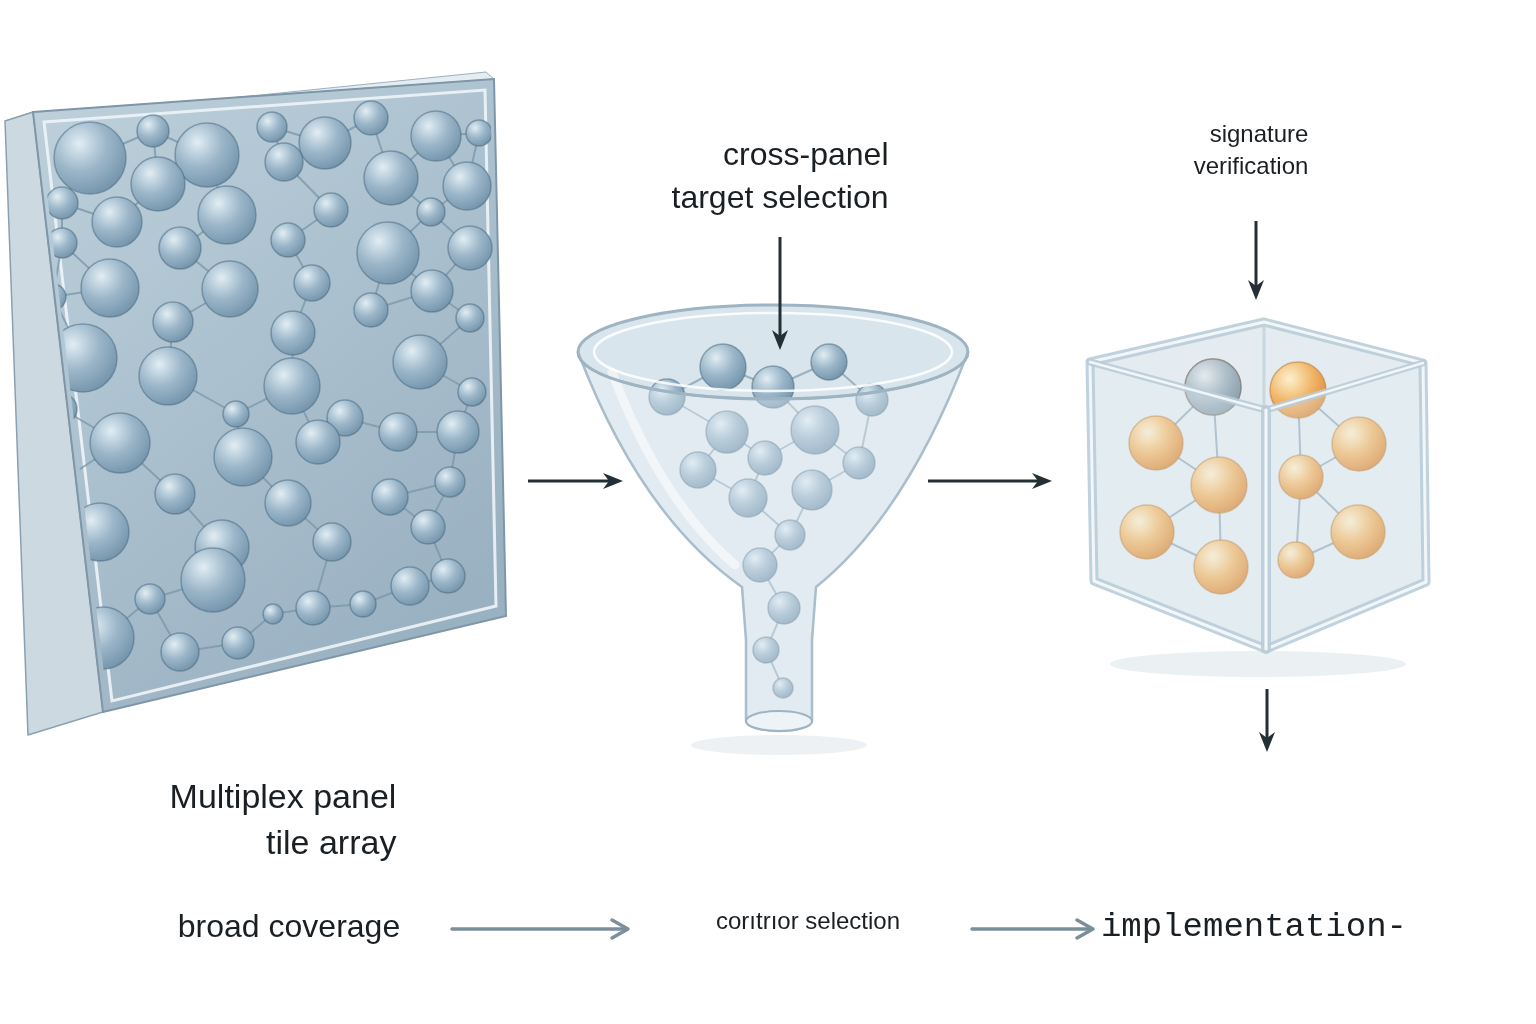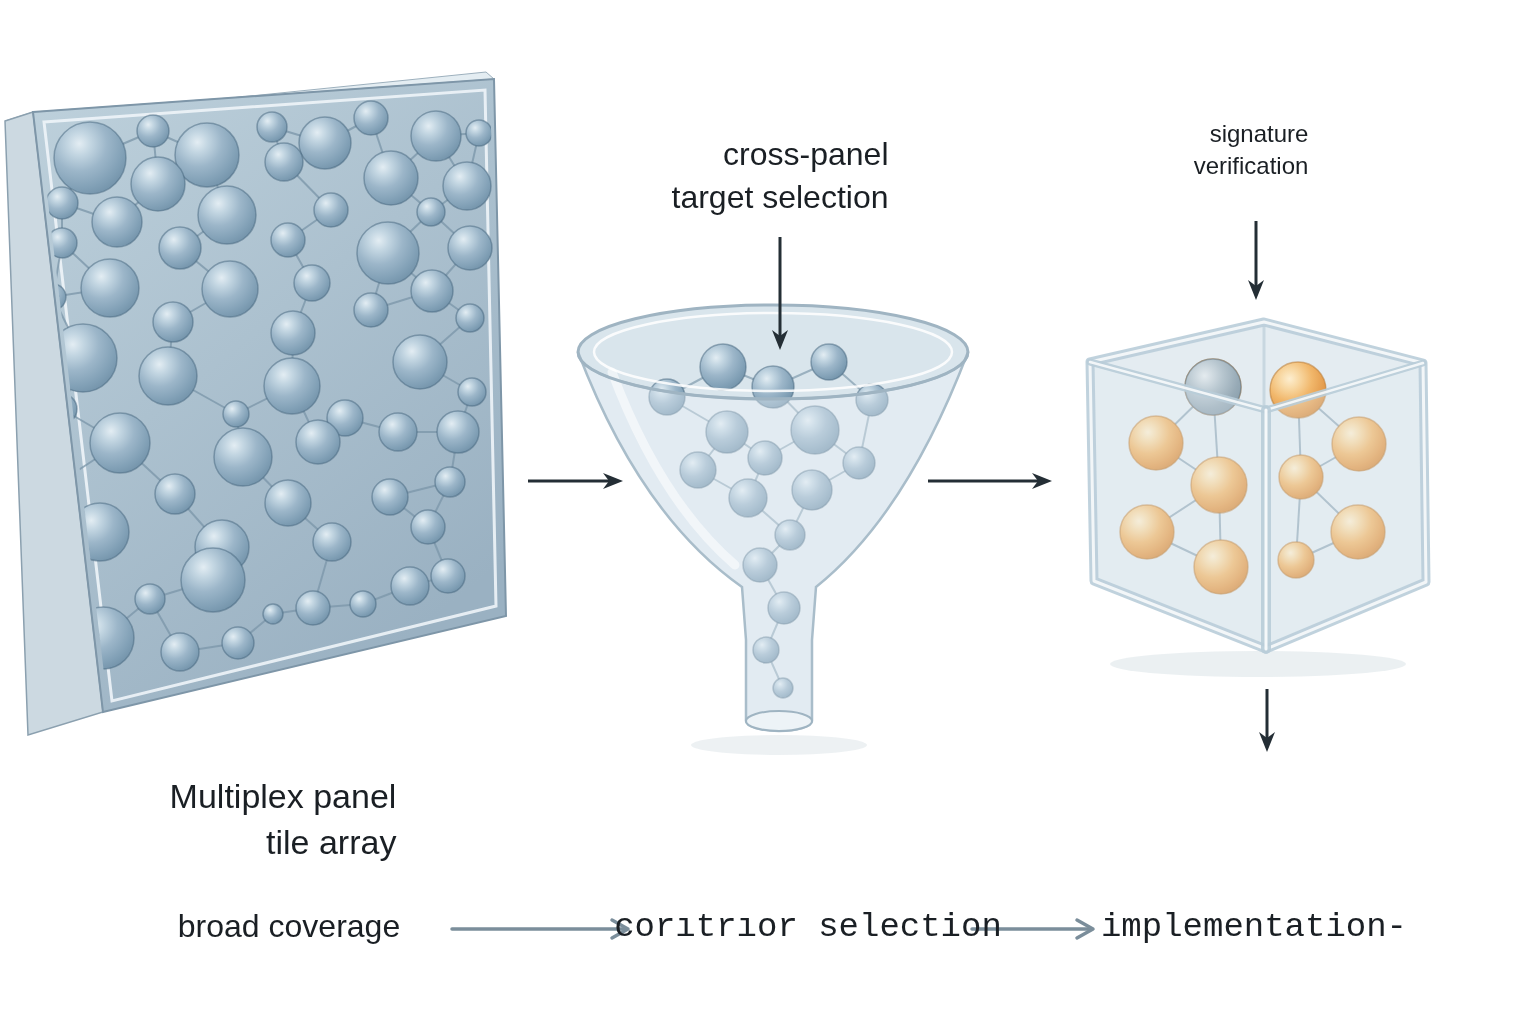--- a/index.html
+++ b/index.html
@@ -321,19 +321,19 @@
     <span class="line">signature</span>
     <span class="line">verification</span>
   </div>
   <div class="label" style="left: 283px; top: 774px; font-size: 34px;">
     <span class="line">Multiplex panel</span>
     <span class="line">tile array</span>
   </div>
   <div class="label" style="left: 289px; top: 905px; font-size: 32px;">
     <span class="line">broad coverage</span>
   </div>
-  <div class="label" style="left: 808px; top: 905px; font-size: 34px; font-family: Liberation Mono, monospace;">
+  <div class="label" style="left: 808px; top: 905px; font-size: 24px;">
     <span class="line">corıtrıor selection</span>
   </div>
   <div class="label" style="left: 1254px; top: 905px; font-size: 34px; font-family: Liberation Mono, monospace;">
     <span class="line">implementation-</span>
   </div>
 </div>
 
 </body></html>

